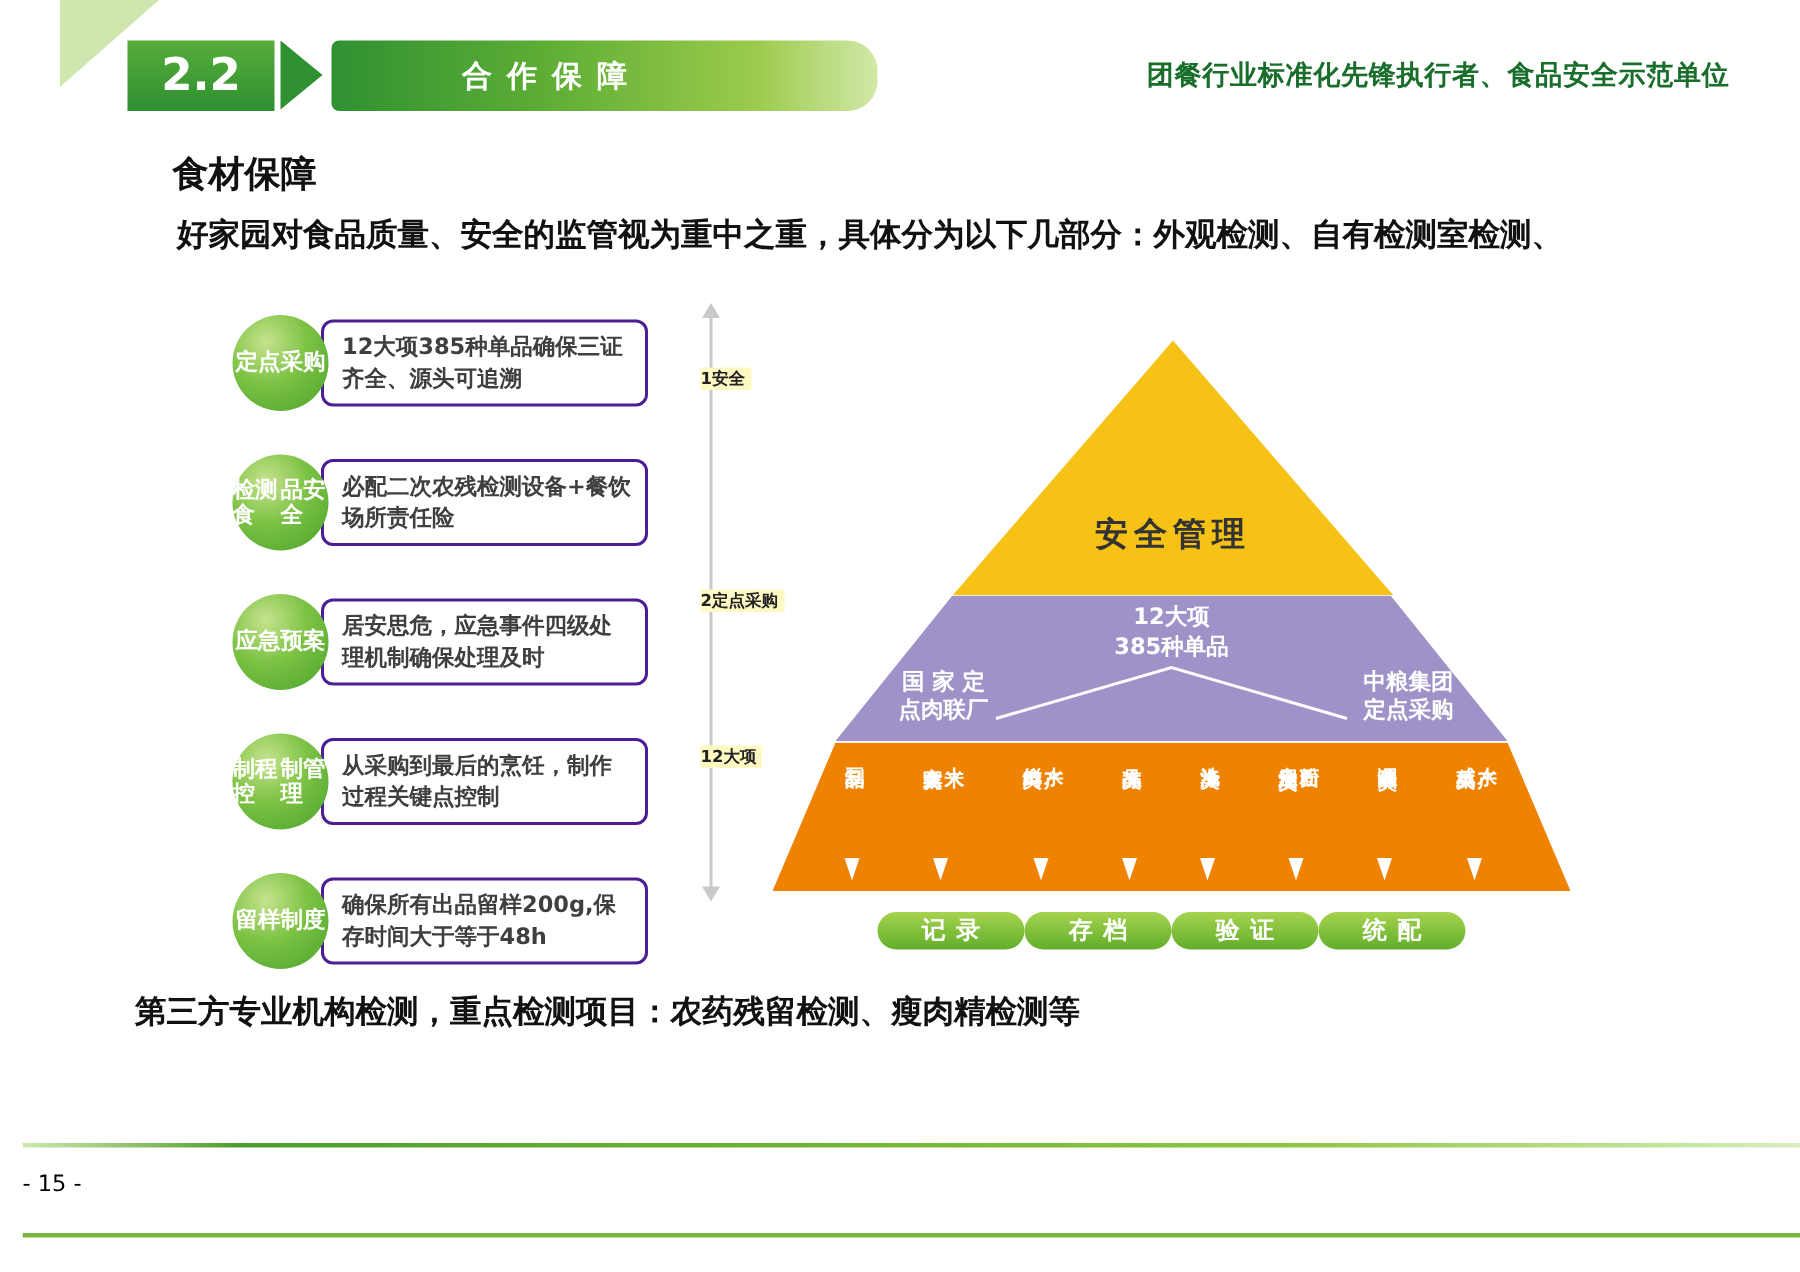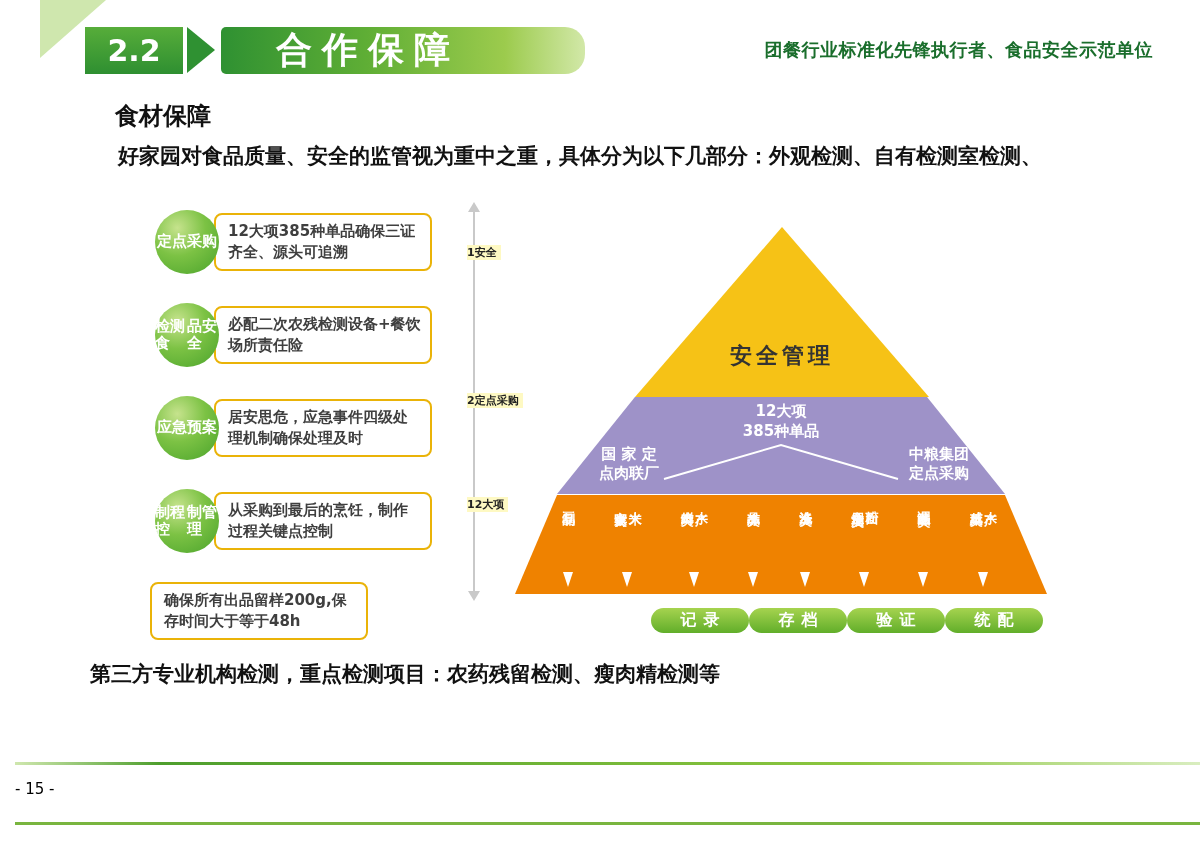--- a/index.html
+++ b/index.html
@@ -15,37 +15,37 @@
   .sec-badge{left:70px;top:27px;width:98px;height:47px;
     background:linear-gradient(180deg,#57ad3a,#2e8f31);
     color:#fff;font-size:30px;font-weight:bold;
     display:flex;align-items:center;justify-content:center;}
   .badge-arrow{left:172px;top:27px;width:0;height:0;
     border-top:23.5px solid transparent;border-bottom:23.5px solid transparent;
     border-left:28px solid #2f9132;}
   .banner{left:206px;top:27px;width:364px;height:47px;border-radius:5px 20px 20px 5px;
     background:linear-gradient(90deg,#2f9132 0%,#5fae35 40%,#9ccb4d 78%,#d2e8a8 100%);
     display:flex;align-items:center;justify-content:center;padding-right:70px;box-sizing:border-box;}
-  .banner span{color:#fff;font-size:36px;font-weight:bold;letter-spacing:10px;}
+  .banner span{color:#fff;font-size:20px;font-weight:bold;letter-spacing:10px;}
   .tagline{right:62px;top:38px;font-size:18px;font-weight:bold;color:#1a6e2c;letter-spacing:0.5px;}
 
   
   .sec-title{left:100px;top:100px;font-size:24px;font-weight:bold;color:#111;}
   .intro{left:103px;top:142px;width:1080px;font-size:21px;font-weight:bold;color:#111;white-space:nowrap;}
   .bottom-note{left:75px;top:660px;font-size:21px;font-weight:bold;color:#111;}
 
   
   .measures{left:140px;top:205px;width:300px;}
   .measure{position:absolute;left:0;display:flex;align-items:center;}
   .m-circle{width:64px;height:64px;border-radius:50%;flex:0 0 64px;
     background:radial-gradient(circle at 35% 28%,#c6e38d 0%,#7cc244 45%,#49a32b 100%);
     color:#fff;font-size:15px;font-weight:bold;line-height:1.15;
     display:flex;flex-direction:row;align-items:center;justify-content:center;z-index:2;}
   .m-box{margin-left:-5px;width:218px;min-height:58px;box-sizing:border-box;
-    border:2px solid #eab308;border-radius:8px;background:#fff;
+    border:2px solid #4c1d95;border-radius:8px;background:#fff;
     padding:5px 8px 5px 12px;display:flex;align-items:center;
     font-size:15px;font-weight:600;color:#3f3f3f;line-height:1.4;}
 
   
   .pyramid{left:450px;top:205px;width:590px;height:445px;}
   .axis-line{left:8px;top:4px;width:2px;height:384px;background:#c9c9c9;}
   .axis-arrow-up{left:3px;top:-3px;width:0;height:0;
     border-left:6px solid transparent;border-right:6px solid transparent;
     border-bottom:10px solid #c9c9c9;}
   .axis-arrow-down{left:3px;top:386px;width:0;height:0;
@@ -76,21 +76,21 @@
     padding:6px 50px 0 46px;box-sizing:border-box;}
   .cat-group{height:86px;display:flex;flex-direction:column;align-items:center;}
   .cat-cols{display:flex;}
   .cat-col{writing-mode:vertical-lr;text-orientation:upright;
     font-size:13px;font-weight:bold;color:#fff;letter-spacing:1px;line-height:1.1;}
   .cat-col:empty{display:none;}
   .cat-arrow{margin-top:auto;width:0;height:0;
     border-left:5px solid transparent;border-right:5px solid transparent;
     border-top:15px solid #fff;}
 
-  .btn-row{left:50px;top:403px;width:532px;display:flex;justify-content:flex-end;padding:0 4px;box-sizing:border-box;}
+  .btn-row{left:50px;top:403px;width:532px;display:flex;justify-content:center;padding:0 4px;box-sizing:border-box;}
   .process-btn{width:98px;height:25px;border-radius:13px;
     background:linear-gradient(180deg,#a6d34f,#61ae2a);
     color:#fff;font-size:16px;font-weight:bold;letter-spacing:7px;text-indent:7px;
     display:flex;align-items:center;justify-content:center;}
 
   
   .footer-divider{left:0;top:762px;width:1200px;height:3px;
     background:linear-gradient(90deg,#cfe7ae,#4e9e2d 12%,#8cc63f 70%,#dcefc5 100%);}
   .page-number{left:0;top:780px;width:1188px;text-align:left;font-size:15px;color:#000000;}
   .footer-bottom-line{left:0;top:822px;width:1200px;height:3px;background:#79b53f;}
@@ -142,20 +142,24 @@
     <div class="measure" style="top:284px">
       <div class="m-circle">
         <span>制程控</span>
         <span>制管理</span>
       </div>
       <div class="m-box">
           <span>从采购到最后的烹饪，制作过程关键点控制</span>
         </div>
     </div>
     <div class="measure" style="top:377px">
+      <div class="m-circle">
+        <span>留样</span>
+        <span>制度</span>
+      </div>
       <div class="m-box">
           <span>确保所有出品留样200g,保存时间大于等于48h</span>
         </div>
     </div>
   </div>
 
   <div class="abs pyramid">
     <div class="abs axis-line"></div>
     <div class="abs axis-arrow-up"></div>
     <div class="abs axis-arrow-down"></div>

